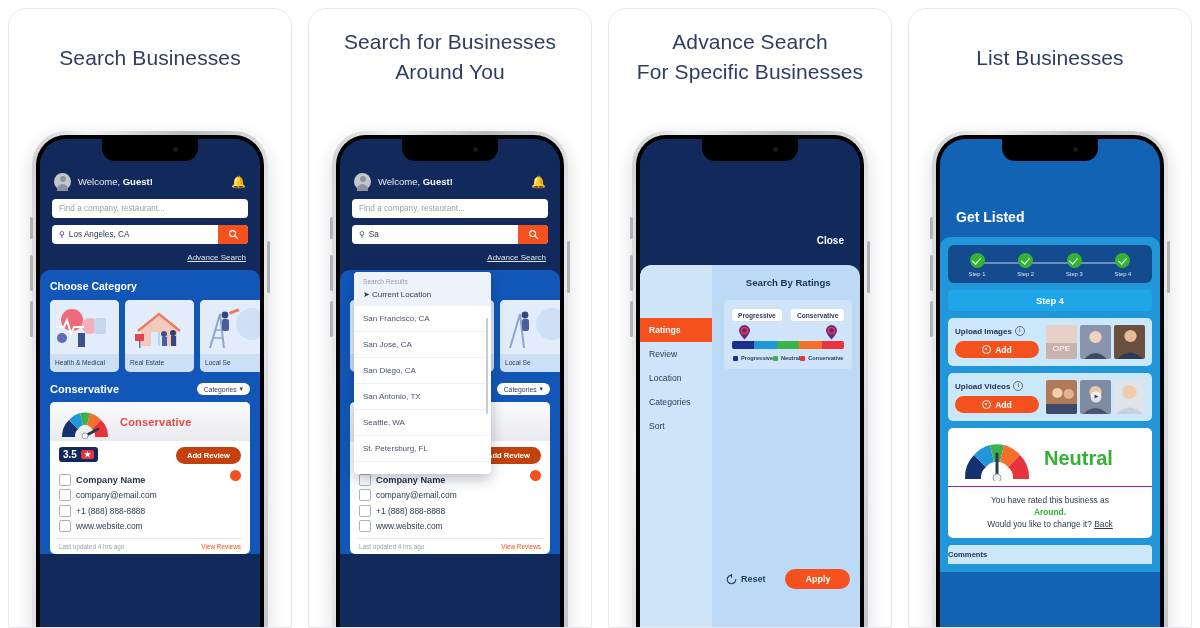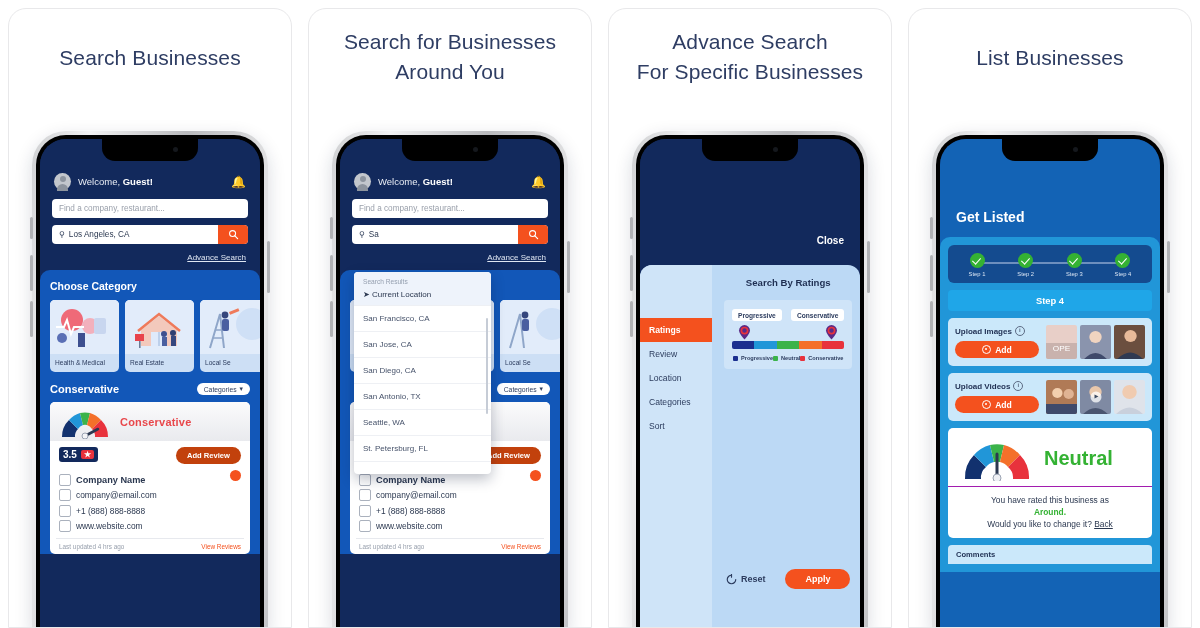--- a/index.html
+++ b/index.html
@@ -198,21 +198,21 @@
   .thumb{flex:1;height:34px;border-radius:2px;overflow:hidden;position:relative;}
   .play{position:absolute;left:50%;top:50%;transform:translate(-50%,-50%);width:11px;height:11px;border-radius:50%;background:rgba(255,255,255,.75);}
   .play:after{content:"";position:absolute;left:4px;top:3px;border-left:4px solid #3b4a63;border-top:2.5px solid transparent;border-bottom:2.5px solid transparent;}
   .neutralcard{background:#fff;border-radius:5px;margin-top:2px;overflow:hidden;}
   .neutral-top{display:flex;align-items:center;gap:10px;padding:9px 12px 7px 12px;}
   .gauge-big{width:74px;height:42px;flex:none;}
   .neutral-lbl{color:#34b233;font-weight:700;font-size:20px;}
   .neutral-txt{border-top:1px solid #a21caf;text-align:center;padding:7px 8px 8px 8px;font-size:8.4px;color:#2b3850;line-height:12px;}
   .neutral-txt .g{color:#34b233;font-weight:700;}
   .neutral-txt u{cursor:pointer;}
-  .comments{background:#cbe8fa;border-radius:4px 4px 0 0;margin-top:7px;padding:5px 8px;font-size:7.6px;font-weight:700;color:#1f2f52;}
+  .comments{background:#cbe8fa;border-radius:4px 4px 0 0;margin-top:7px;padding:5px 0;font-size:7.6px;font-weight:700;color:#1f2f52;}
 </style>
 </head>
 <body>
 
 <div class="stage">
 
   <div class="panel one">
     <div class="panel-title">Search Businesses</div>
 
     <div class="phone">

